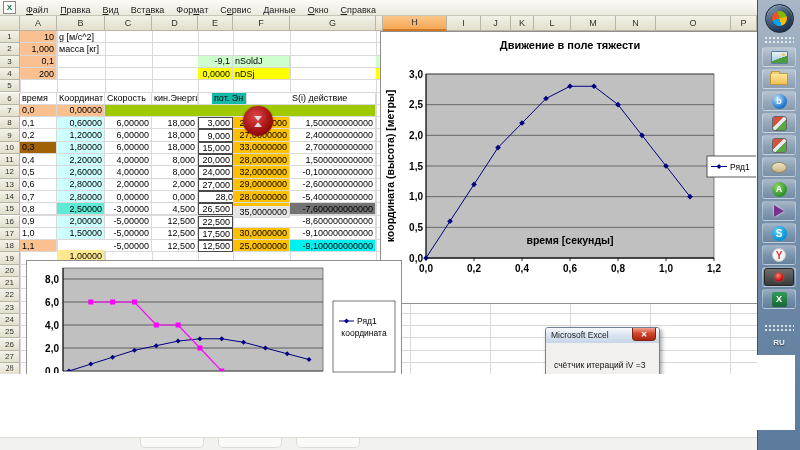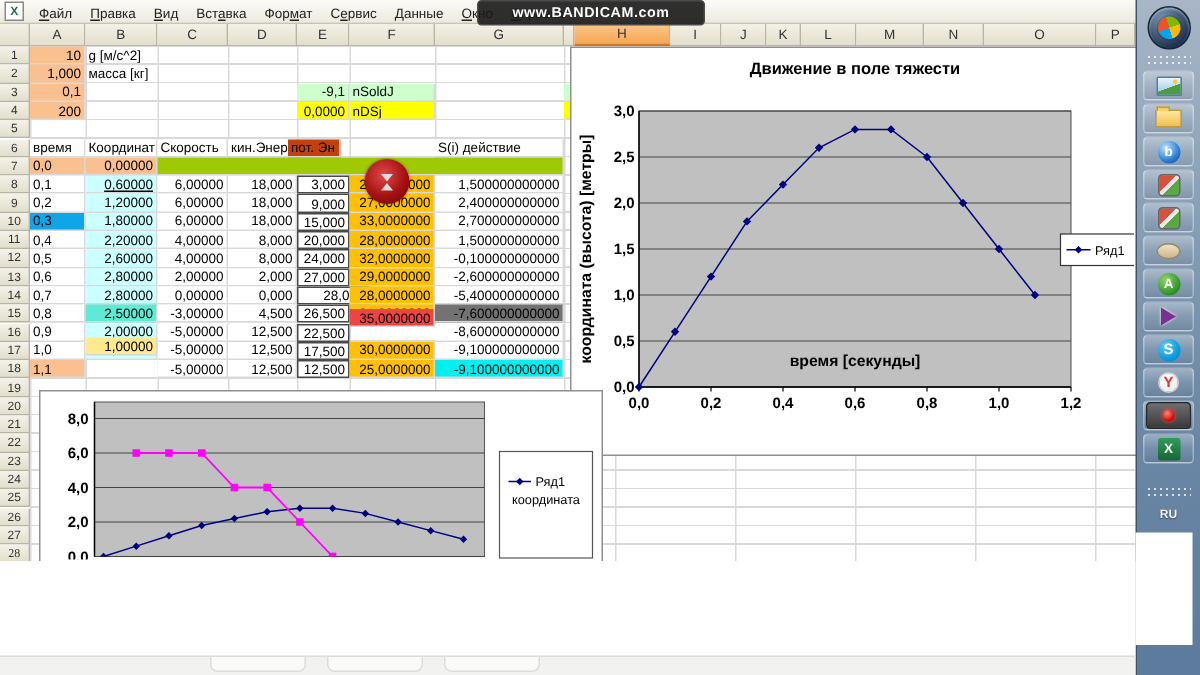--- a/index.html
+++ b/index.html
@@ -178,41 +178,41 @@
       <div class="cell r" style="left: 198px; top: 55.6px; width: 35px; height: 12.3px; background: rgb(204, 255, 204);">-9,1</div>
       <div class="cell" style="left: 233px; top: 55.6px; width: 57px; height: 12.3px; background: rgb(204, 255, 204);">nSoldJ</div>
       <div class="cell r" style="left: 198px; top: 67.9px; width: 35px; height: 12.3px; background: rgb(255, 255, 0);">0,0000</div>
       <div class="cell" style="left: 233px; top: 67.9px; width: 57px; height: 12.3px; background: rgb(255, 255, 0);">nDSj</div>
       <div class="cell" style="left: 376px; top: 55.6px; width: 4px; height: 12.3px; background: rgb(204, 255, 204);"></div>
       <div class="cell" style="left: 376px; top: 67.9px; width: 4px; height: 12.3px; background: rgb(255, 255, 0);"></div>
       <div class="cell" style="left: 20px; top: 92.5px; width: 37px; height: 12.3px; background: rgb(255, 255, 255);">время</div>
       <div class="cell" style="left: 57px; top: 92.5px; width: 48px; height: 12.3px; background: rgb(255, 255, 255);">Координат</div>
       <div class="cell" style="left: 105px; top: 92.5px; width: 47px; height: 12.3px; background: rgb(255, 255, 255);">Скорость</div>
       <div class="cell" style="left: 152px; top: 92.5px; width: 46px; height: 12.3px; background: rgb(255, 255, 255);">кин.Энерги</div>
-      <div class="cell" style="left: 192px; top: 92.5px; width: 35px; height: 12.3px; background: #c2410c;">пот. Эн</div>
+      <div class="cell" style="left: 212px; top: 92.5px; width: 35px; height: 12.3px; background: #14b8a6;">пот. Эн</div>
       <div class="cell" style="left: 233px; top: 92.5px; width: 57px; height: 12.3px; background: rgb(255, 192, 0); margin-top: 44px;">ЭНЕРГИЯ</div>
       <div class="cell" style="left: 290px; top: 92.5px; width: 86px; height: 12.3px; background: rgb(255, 255, 255);">S(i) действие</div>
       <div class="cell" style="left: 20px; top: 104.8px; width: 37px; height: 12.3px; background: rgb(250, 192, 144);">0,0</div>
       <div class="cell r" style="left: 57px; top: 104.8px; width: 48px; height: 12.3px; background: rgb(250, 192, 144);">0,00000</div>
       <div class="cell" style="left: 105px; top: 104.8px; width: 271px; height: 12.3px; background: rgb(159, 201, 0);"></div>
       <div class="cell" style="left: 20px; top: 117.1px; width: 37px; height: 12.3px; background: rgb(255, 255, 255);">0,1</div>
-      <div class="cell r" style="left: 57px; top: 117.1px; width: 48px; height: 12.3px; background: rgb(204, 255, 255); text-decoration: underline;">0,60000</div>
+      <div class="cell r" style="left: 57px; top: 117.1px; width: 48px; height: 12.3px; background: rgb(204, 255, 255);">0,60000</div>
       <div class="cell r" style="left: 105px; top: 117.1px; width: 47px; height: 12.3px; background: rgb(255, 255, 255);">6,00000</div>
       <div class="cell r" style="left: 152px; top: 117.1px; width: 46px; height: 12.3px; background: rgb(255, 255, 255);">18,000</div>
       <div class="cell r bordered" style="left: 198px; top: 117.1px; width: 35px; height: 12.3px; background: rgb(255, 255, 255);">3,000</div>
       <div class="cell r" style="left: 233px; top: 117.1px; width: 57px; height: 12.3px; background: rgb(255, 192, 0);">21,0000000</div>
       <div class="cell r" style="left: 290px; top: 117.1px; width: 86px; height: 12.3px; background: rgb(255, 255, 255);">1,500000000000</div>
       <div class="cell" style="left: 20px; top: 129.4px; width: 37px; height: 12.3px; background: rgb(255, 255, 255);">0,2</div>
       <div class="cell r" style="left: 57px; top: 129.4px; width: 48px; height: 12.3px; background: rgb(204, 255, 255);">1,20000</div>
       <div class="cell r" style="left: 105px; top: 129.4px; width: 47px; height: 12.3px; background: rgb(255, 255, 255);">6,00000</div>
       <div class="cell r" style="left: 152px; top: 129.4px; width: 46px; height: 12.3px; background: rgb(255, 255, 255);">18,000</div>
       <div class="cell r bordered" style="left: 198px; top: 129.4px; width: 35px; height: 12.3px; background: rgb(255, 255, 255);">9,000</div>
       <div class="cell r" style="left: 233px; top: 129.4px; width: 57px; height: 12.3px; background: rgb(255, 192, 0);">27,0000000</div>
       <div class="cell r" style="left: 290px; top: 129.4px; width: 86px; height: 12.3px; background: rgb(255, 255, 255);">2,400000000000</div>
-      <div class="cell" style="left: 20px; top: 141.7px; width: 37px; height: 12.3px; background: #0ea5e9;">0,3</div>
+      <div class="cell" style="left: 20px; top: 141.7px; width: 37px; height: 12.3px; background: #a16207;">0,3</div>
       <div class="cell r" style="left: 57px; top: 141.7px; width: 48px; height: 12.3px; background: rgb(204, 255, 255);">1,80000</div>
       <div class="cell r" style="left: 105px; top: 141.7px; width: 47px; height: 12.3px; background: rgb(255, 255, 255);">6,00000</div>
       <div class="cell r" style="left: 152px; top: 141.7px; width: 46px; height: 12.3px; background: rgb(255, 255, 255);">18,000</div>
       <div class="cell r bordered" style="left: 198px; top: 141.7px; width: 35px; height: 12.3px; background: rgb(255, 255, 255);">15,000</div>
       <div class="cell r" style="left: 233px; top: 141.7px; width: 57px; height: 12.3px; background: rgb(255, 192, 0);">33,0000000</div>
       <div class="cell r" style="left: 290px; top: 141.7px; width: 86px; height: 12.3px; background: rgb(255, 255, 255);">2,700000000000</div>
       <div class="cell" style="left: 20px; top: 154px; width: 37px; height: 12.3px; background: rgb(255, 255, 255);">0,4</div>
       <div class="cell r" style="left: 57px; top: 154px; width: 48px; height: 12.3px; background: rgb(204, 255, 255);">2,20000</div>
       <div class="cell r" style="left: 105px; top: 154px; width: 47px; height: 12.3px; background: rgb(255, 255, 255);">4,00000</div>
       <div class="cell r" style="left: 152px; top: 154px; width: 46px; height: 12.3px; background: rgb(255, 255, 255);">8,000</div>
@@ -245,31 +245,31 @@
       <div class="cell r" style="left: 105px; top: 203.2px; width: 47px; height: 12.3px; background: rgb(255, 255, 255);">-3,00000</div>
       <div class="cell r" style="left: 152px; top: 203.2px; width: 46px; height: 12.3px; background: rgb(255, 255, 255);">4,500</div>
       <div class="cell r bordered" style="left: 198px; top: 203.2px; width: 35px; height: 12.3px; background: rgb(255, 255, 255);">26,500</div>
       <div class="cell r" style="left: 233px; top: 203.2px; width: 57px; height: 12.3px; background: rgb(255, 192, 0);">31,0000000</div>
       <div class="cell r" style="left: 290px; top: 203.2px; width: 86px; height: 12.3px; background: #737373;">-7,600000000000</div>
       <div class="cell" style="left: 20px; top: 215.5px; width: 37px; height: 12.3px; background: rgb(255, 255, 255);">0,9</div>
       <div class="cell r" style="left: 57px; top: 215.5px; width: 48px; height: 12.3px; background: rgb(204, 255, 255);">2,00000</div>
       <div class="cell r" style="left: 105px; top: 215.5px; width: 47px; height: 12.3px; background: rgb(255, 255, 255);">-5,00000</div>
       <div class="cell r" style="left: 152px; top: 215.5px; width: 46px; height: 12.3px; background: rgb(255, 255, 255);">12,500</div>
       <div class="cell r bordered" style="left: 198px; top: 215.5px; width: 35px; height: 12.3px; background: rgb(255, 255, 255);">22,500</div>
-      <div class="cell r" style="left: 233px; top: 206px; width: 57px; height: 12.3px; background: #ef4444; padding-left: 29px;">35,0000000</div>
+      <div class="cell r" style="left: 233px; top: 206px; width: 57px; height: 12.3px; background: #e5e5e5; padding-left: 29px;">35,0000000</div>
       <div class="cell r" style="left: 290px; top: 215.5px; width: 86px; height: 12.3px; background: rgb(255, 255, 255);">-8,600000000000</div>
       <div class="cell" style="left: 20px; top: 227.8px; width: 37px; height: 12.3px; background: rgb(255, 255, 255);">1,0</div>
       <div class="cell r" style="left: 57px; top: 227.8px; width: 48px; height: 12.3px; background: rgb(204, 255, 255);">1,50000</div>
       <div class="cell r" style="left: 105px; top: 227.8px; width: 47px; height: 12.3px; background: rgb(255, 255, 255);">-5,00000</div>
       <div class="cell r" style="left: 152px; top: 227.8px; width: 46px; height: 12.3px; background: rgb(255, 255, 255);">12,500</div>
       <div class="cell r bordered" style="left: 198px; top: 227.8px; width: 35px; height: 12.3px; background: rgb(255, 255, 255);">17,500</div>
       <div class="cell r" style="left: 233px; top: 227.8px; width: 57px; height: 12.3px; background: rgb(255, 192, 0);">30,0000000</div>
       <div class="cell r" style="left: 290px; top: 227.8px; width: 86px; height: 12.3px; background: rgb(255, 255, 255);">-9,100000000000</div>
       <div class="cell" style="left: 20px; top: 240.1px; width: 37px; height: 12.3px; background: rgb(250, 192, 144);">1,1</div>
-      <div class="cell r" style="left: 57px; top: 225px; width: 48px; height: 12.3px; background: rgb(255, 233, 143);">1,00000</div>
+      <div class="cell r" style="left: 57px; top: 250px; width: 48px; height: 12.3px; background: rgb(255, 233, 143);">1,00000</div>
       <div class="cell r" style="left: 105px; top: 240.1px; width: 47px; height: 12.3px; background: rgb(255, 255, 255);">-5,00000</div>
       <div class="cell r" style="left: 152px; top: 240.1px; width: 46px; height: 12.3px; background: rgb(255, 255, 255);">12,500</div>
       <div class="cell r bordered" style="left: 198px; top: 240.1px; width: 35px; height: 12.3px; background: rgb(255, 255, 255);">12,500</div>
       <div class="cell r" style="left: 233px; top: 240.1px; width: 57px; height: 12.3px; background: rgb(255, 192, 0);">25,0000000</div>
       <div class="cell r" style="left: 290px; top: 240.1px; width: 86px; height: 12.3px; background: rgb(0, 240, 240);">-9,100000000000</div>
     </div>
 
   <div id="cursor">
     <div class="hg-top"></div>
     <div class="hg-bot"></div>
@@ -377,20 +377,25 @@
           <rect x="279.49800000000005" y="165" width="5" height="5" fill="#FF00FF"></rect>
         </g>
         <rect x="306" y="40" width="62" height="71" fill="#fff" stroke="#555" stroke-width="0.8"></rect>
         <line x1="312" y1="60" x2="327" y2="60" stroke="#000080" stroke-width="1"></line>
         <path d="M319.5 57.5L322 60L319.5 62.5L317 60Z" fill="#000080"></path>
         <text x="330" y="63" font-size="8.5" fill="#000">Ряд1</text>
         <text x="337" y="75" text-anchor="middle" font-size="8.5" fill="#000">координата</text>
       </svg>
   </div>
 
+  <div id="dialog">
+    <div id="dialog-title">Microsoft Excel</div>
+    <div id="dialog-close">✕</div>
+    <div id="dialog-msg">счётчик итераций iV =3</div>
+  </div>
 
   <div class="whiteband" style="left:0;top:374px;width:757px;height:63px;"></div>
   <div class="whiteband" style="left:757px;top:355px;width:38px;height:75px;"></div>
   <div id="bottomstrip">
     <div class="ghost-tab"></div>
     <div class="ghost-tab"></div>
     <div class="ghost-tab"></div>
   </div>
 
   <div id="taskbar">
@@ -437,14 +442,13 @@
           <i></i>
         </div>
       </div>
       <div class="tbtn">
         <div class="ic-xl">X</div>
       </div>
       <div class="grip" style="margin-top: 14px;"></div>
       <div id="lang">RU</div>
     </div>
 
-  <div id="watermark">www.BANDICAM.com</div>
 </div>
 
 </body></html>

